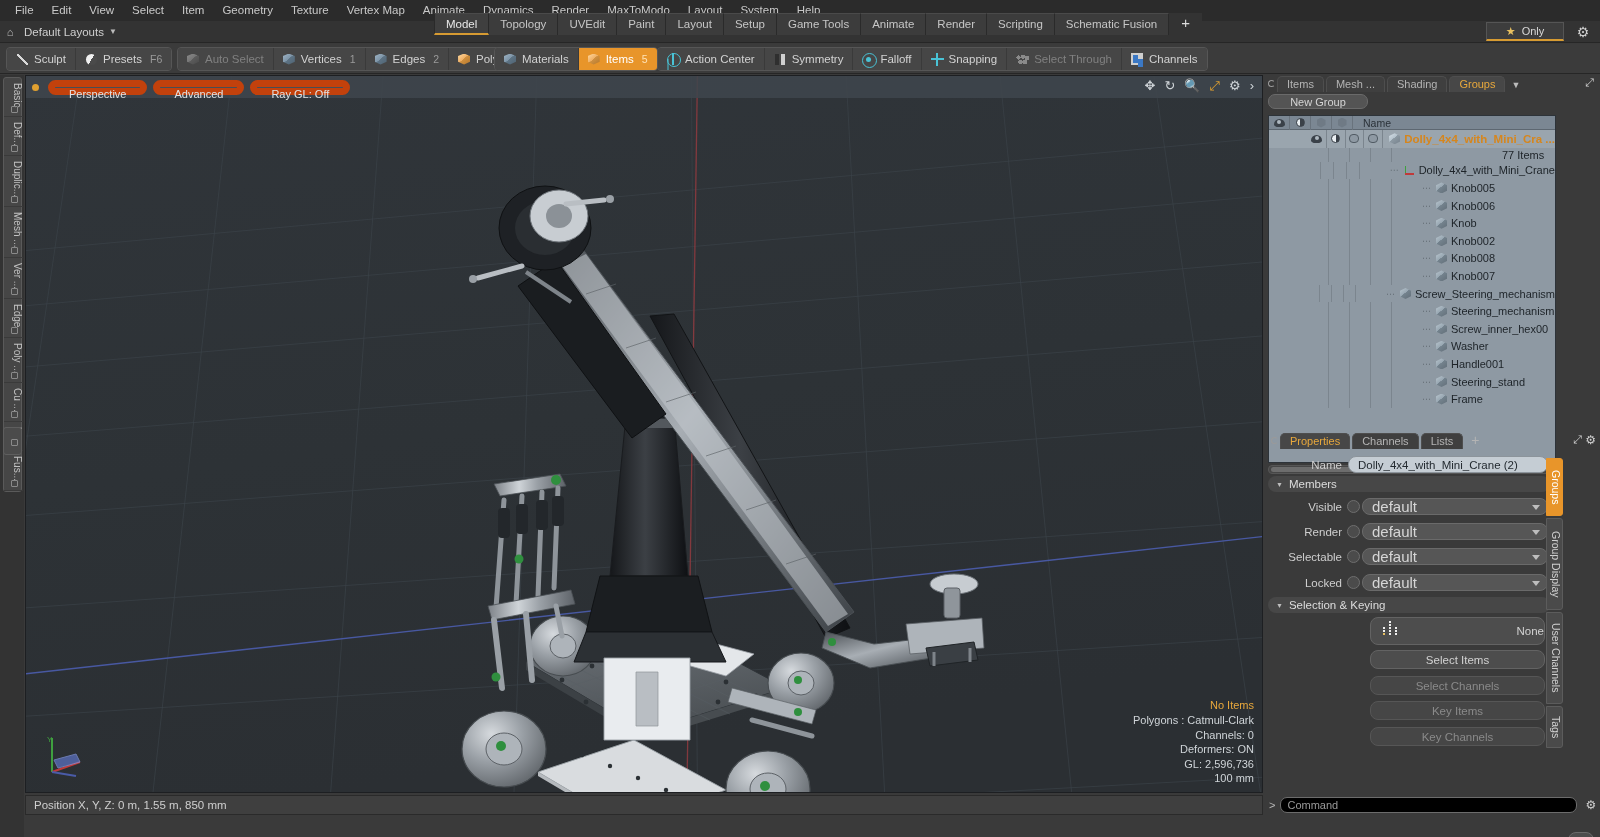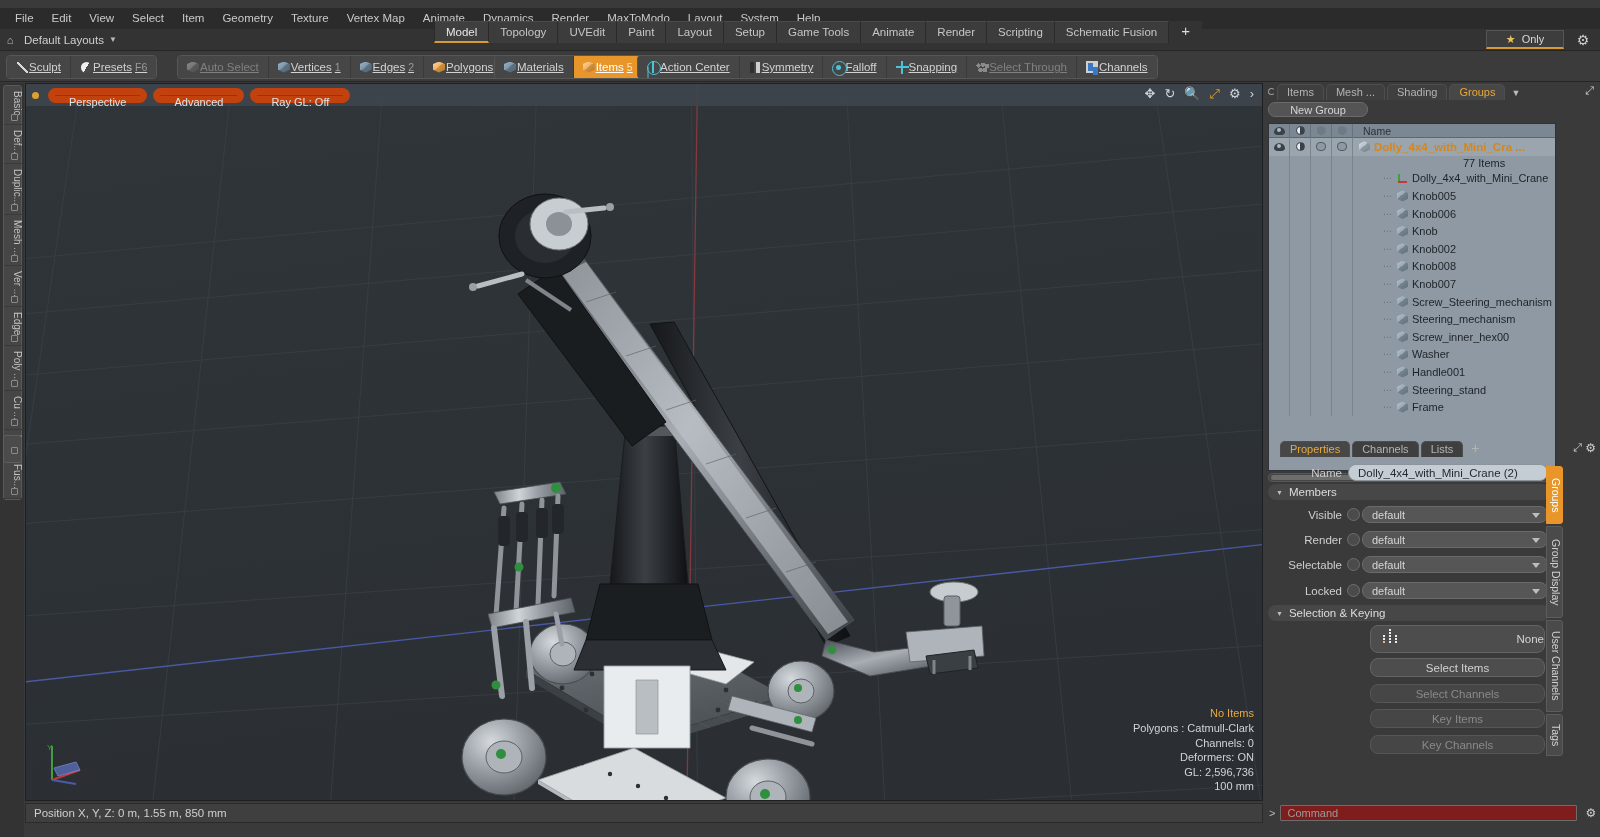--- a/index.html
+++ b/index.html
@@ -5,21 +5,21 @@
 <style>
   * { margin:0; padding:0; box-sizing:border-box; }
   html,body {
     width:1600px; height:837px; overflow:hidden;
     background:#3a3a3a;
     font-family:"Liberation Sans", sans-serif;
     font-size:11.5px;
     color:#c8c8c8;
     -webkit-font-smoothing:antialiased;
   }
-  .app { position:relative; width:1600px; height:696px;margin-top:8px; }
+  .app { position:relative; width:1600px; height:696px; }
 
   
   .menubar {
     position:absolute; left:0; top:0; width:1600px; height:21px;
     background:#2b2b2b; display:flex; align-items:center; padding-left:6px;
   }
   .menubar .mi {
     padding:0 9px; height:21px; line-height:21px; color:#c9c9c9; font-size:11.5px;
     white-space:nowrap;
   }
@@ -62,24 +62,23 @@
   
   .toolbar {
     position:absolute; left:0; top:44px; width:1600px; height:30px;
     background:#3b3b3b; border-bottom:1px solid #262626;
   }
   .tgroup {
     position:absolute; top:3px; height:24px; display:flex; align-items:stretch;
     background:#464646; border:1px solid #565656; border-radius:4px; overflow:hidden;
   }
   .tbtn {
-    display:flex; align-items:center; padding:0 9px;
+    display:flex; align-items:center; gap:5px; padding:0 9px;
     border-right:1px solid #3a3a3a; color:#d2d2d2; font-size:11.5px; white-space:nowrap;
     background:#464646;
-    text-decoration:underline;
   }
   .tbtn:last-child { border-right:none; }
   .tbtn.dim { color:#808080; }
   .tbtn.active { background:#e8952a; color:#fff; }
   .tbtn .num { color:#9a9a9a; font-size:10.5px; margin-left:3px; }
   .tbtn.active .num { color:#ffe2b5; }
 
   .ico { width:13px; height:13px; display:inline-block; position:relative; flex:none; }
   .ico.cube { }
   .ico.cube:before {
@@ -240,21 +239,21 @@
     height:14px; background:#7b8793; border-bottom:1px solid #5d6771; display:flex; align-items:center;
     color:#2b3238; font-size:10.5px;
   }
   .lhcell { width:21px; display:flex; align-items:center; justify-content:center; border-right:1px solid #69737d; height:14px;}
   .lhname { padding-left:10px; color:#2a3138; font-size:10.5px; }
   .eye { width:11px; height:8px; border-radius:50% 50% 45% 45%/65% 65% 35% 35%; background:#3a4149; position:relative;}
   .eye:after { content:""; position:absolute; left:3.6px; top:1.6px; width:4px; height:4px; border-radius:50%; background:#aeb8c0;}
   .halfc { width:9px; height:9px; border-radius:50%; background:linear-gradient(90deg,#e9eef2 0 50%, #3a4149 50% 100%); border:1px solid #3a4149;}
   .chex { width:9px; height:10px; background:#6f7a85; clip-path:polygon(50% 0%,100% 25%,100% 75%,50% 100%,0% 75%,0% 25%); }
 
-  .lrow { height:17.6px; display:flex; align-items:center; position:relative; }
+  .lrow { height:17.6px; display:flex; align-items:center; position:relative;padding-left:39px; }
   .lrow.sel { background:#9aa5ae; }
   .lcell { width:21px; height:100%; border-right:1px solid #7b858e; display:flex; align-items:center; justify-content:center;}
   .rndbox { width:10px; height:9px; border:1px solid #515b64; border-radius:4px; background:#8e99a3;}
   .lname { padding-left:6px; display:flex; align-items:center; gap:4px; font-size:11px; color:#1d2328; white-space:nowrap;}
   .lname.grp { color:#d6861d; font-weight:bold; font-size:11.5px; }
   .subcount { padding-left:110px; font-size:11px; color:#20262b; }
 
   .tree-dot { color:#5e686f; font-size:9px; letter-spacing:1px; }
   .micube { width:11px; height:11px; flex:none;
     background:linear-gradient(140deg,#b9c6cf 0%,#98a7b2 45%,#74838e 46%,#636f79 100%);
@@ -272,21 +271,21 @@
   .prow {
     position:absolute; left:0; width:280px; height:21px; display:flex; align-items:center;
   }
   .plabel { width:80px; text-align:right; padding-right:6px; color:#cfcfcf; font-size:11.5px; }
   .pfield {
     flex:1; height:17px; background:#c5cdd4; border:1px solid #8c949b; border-radius:8px;
     color:#232a30; font-size:11.5px; display:flex; align-items:center; padding-left:9px;
   }
   .psel {
     flex:1; height:17px; background:#565656; border:1px solid #6a6a6a; border-radius:8px;
-    color:#d6d6d6; font-size:11px; display:flex; align-items:center; padding-left:9px; position:relative;
+    color:#d6d6d6; font-size:15px; display:flex; align-items:center; padding-left:9px; position:relative;
   }
   .psel:after {
     content:""; position:absolute; right:7px; top:6px;
     border-left:4.5px solid transparent; border-right:4.5px solid transparent; border-top:5px solid #bdbdbd;
   }
   .pknob {
     width:13px; height:13px; border-radius:50%; border:1px solid #6e6e6e; background:#4b4b4b;
     margin-left:-1px; margin-right:2px; flex:none;
   }
   .sechdr {
@@ -333,21 +332,21 @@
   }
   .rvtab.active { background:#e8952a; color:#fff; border-color:#e8952a; }
 
   
   .cmdbar {
     position:absolute; left:1265px; top:795px; width:335px; height:20px;
     display:flex; align-items:center; gap:5px; padding-left:4px;
   }
   .cmdbar .arr { color:#b8b8b8; font-size:11px; }
   .cmdin {
-    flex:1; height:16px; background:#7f1d1d; border:1px solid #6c6c6c; border-radius:1px;
+    flex:1; height:16px; background:#000000; border:1px solid #6c6c6c; border-radius:7px;
     color:#9a9a9a; font-size:11px; padding-left:6px; display:flex; align-items:center;
   }
   .cmdgear { width:18px; text-align:center; color:#cfcfcf; font-size:12px; }
 </style>
 </head>
 <body>
 
 <div class="app">
 
   <div class="menubar">
@@ -435,21 +434,21 @@
         <span class="ico cube"></span>
         <span>Materials</span>
       </div>
       <div class="tbtn active">
         <span class="ico cube o"></span>
         <span>Items</span>
         <span class="num">5</span>
       </div>
     </div>
 
-    <div class="tgroup" style="left:637px;">
+    <div class="tgroup" style="left:657px;">
       <div class="tbtn">
         <span class="ico target"></span>
         <span>Action Center</span>
       </div>
       <div class="tbtn">
         <span class="ico sym"></span>
         <span>Symmetry</span>
       </div>
       <div class="tbtn">
         <span class="ico falloff"></span>

